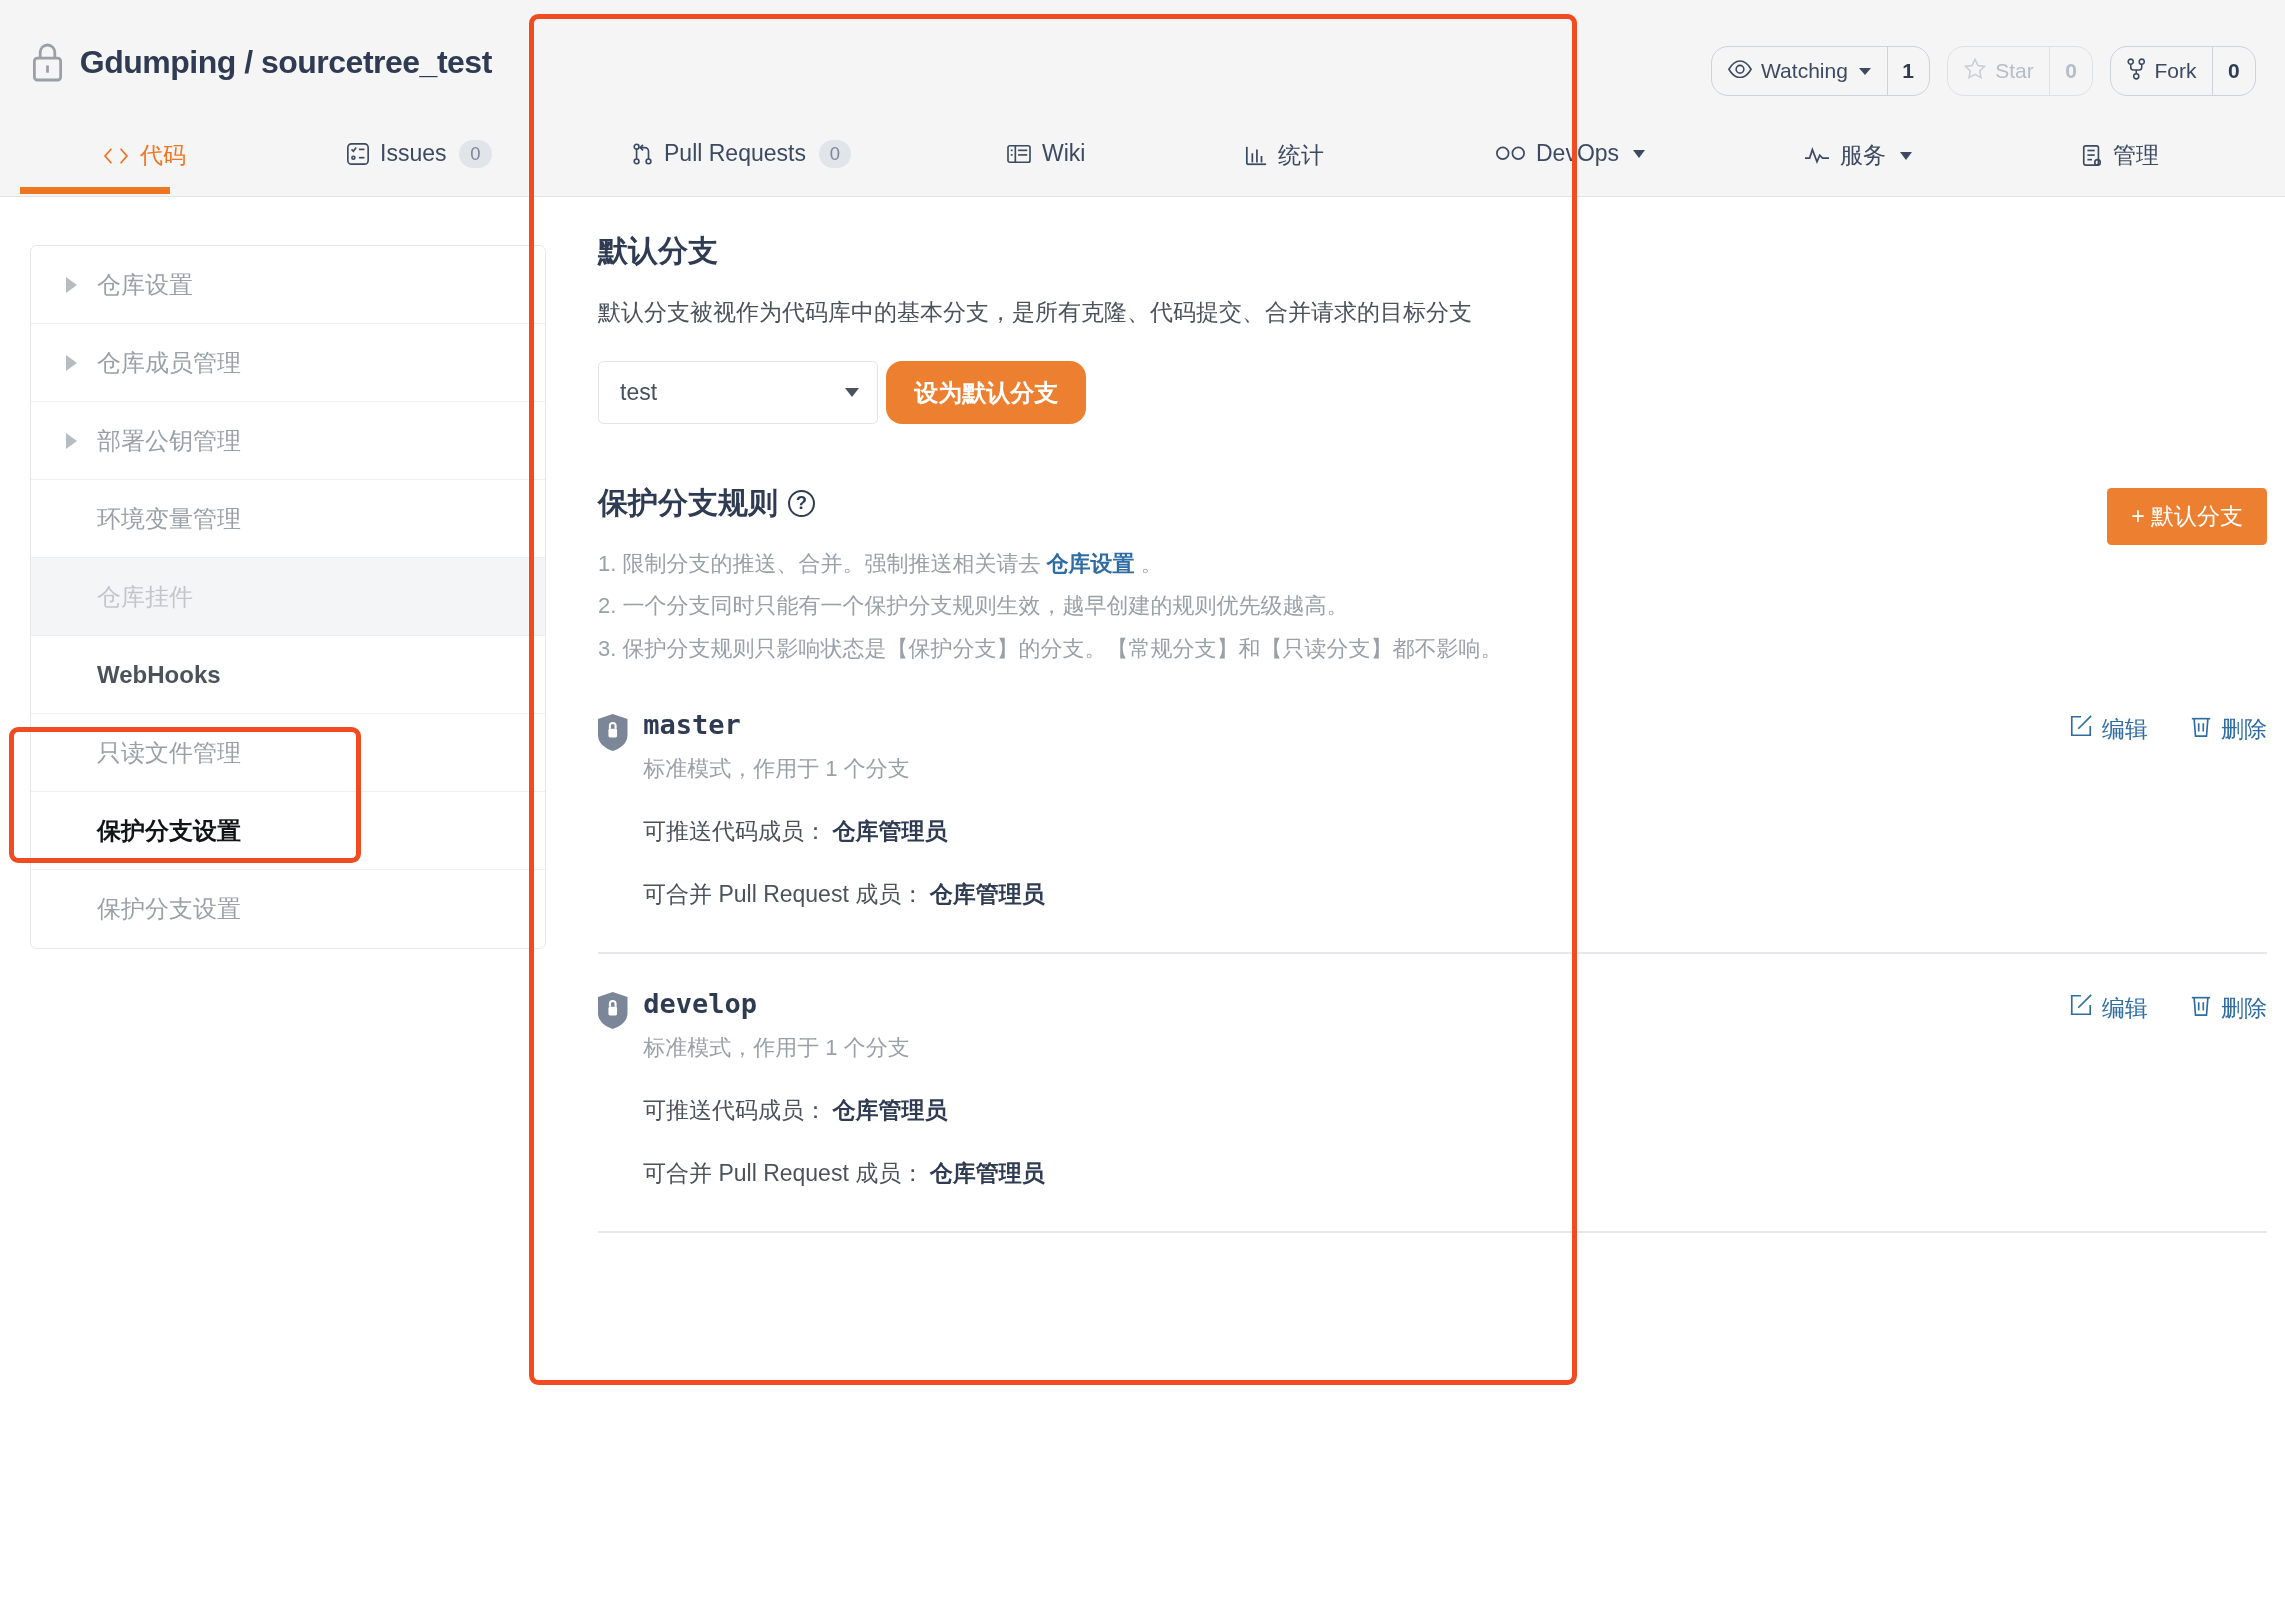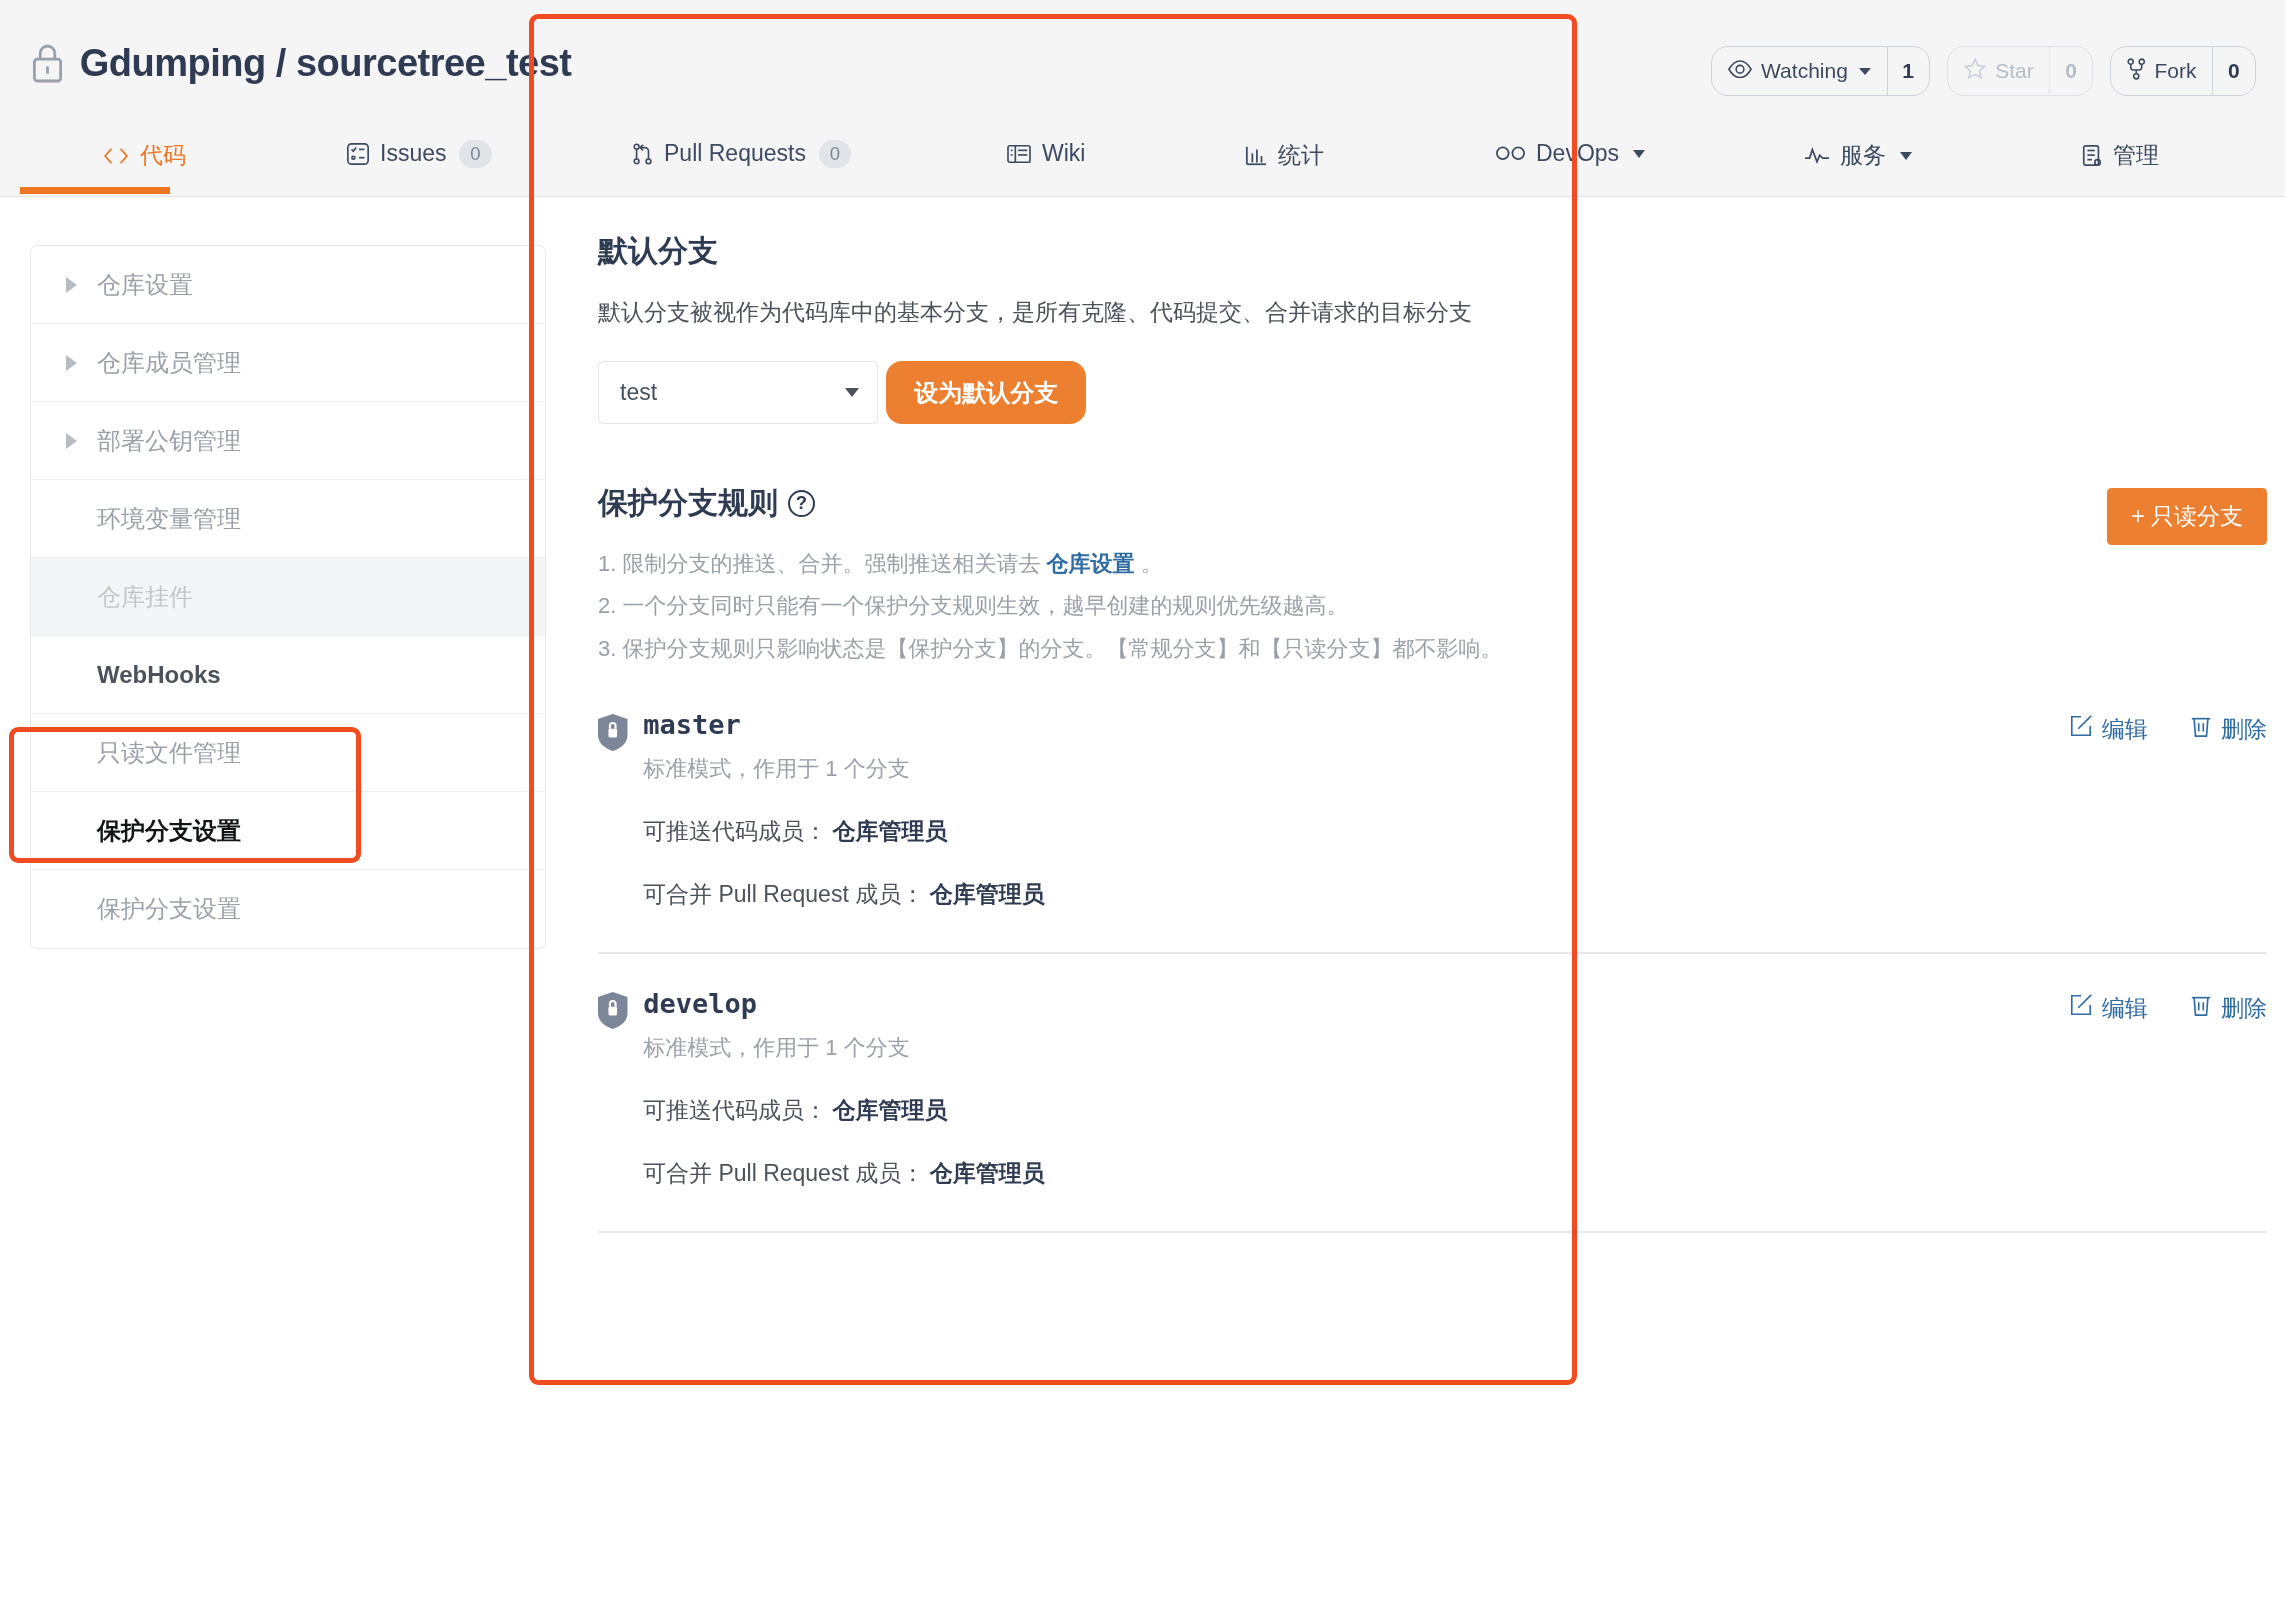--- a/index.html
+++ b/index.html
@@ -17,21 +17,21 @@
     position: absolute; top: 0; left: 0; width: 2285px; height: 197px;
     background: #f5f5f5;
     border-bottom: 1.8px solid #e3e3e3;
   }
   .repo-title-row {
     position: absolute; top: 42px; left: 30px;
     display: flex; align-items: center; gap: 14.8px;
   }
   .lock-big { width: 35px; height: 41px; display:block; }
   .repo-title {
-    font-size: 38px; font-weight: bold; color: #2f3b52;
+    font-size: 32px; font-weight: bold; color: #2f3b52;
     letter-spacing: -0.5px; white-space: nowrap;
   }
 
   .repo-actions {
     position: absolute; top: 46px; right: 29.5px;
     display: flex; gap: 17.5px; align-items: center;
   }
   .btn-group {
     display: flex; align-items: stretch;
     border: 1.4px solid #ccd3dc; border-radius: 17px;
@@ -385,21 +385,21 @@
       </div>
       <button class="btn-orange">设为默认分支</button>
     </div>
 
     <div class="rules-head">
       <h2 class="sec-title">
         <span>保护分支规则</span>
         <span class="help-circle">?</span>
       </h2>
 
-      <button class="btn-new">+ 只读分支</button>
+      <button class="btn-new">+ 默认分支</button>
 
       <div class="rule-note">
         <span>1. 限制分支的推送、合并。强制推送相关请去 </span><a href="#">仓库设置</a><span> 。</span>
       </div>
       <div class="rule-note">2. 一个分支同时只能有一个保护分支规则生效，越早创建的规则优先级越高。</div>
       <div class="rule-note">3. 保护分支规则只影响状态是【保护分支】的分支。【常规分支】和【只读分支】都不影响。</div>
     </div>
 
     <div class="rule-block">
       <div class="rule-head">

